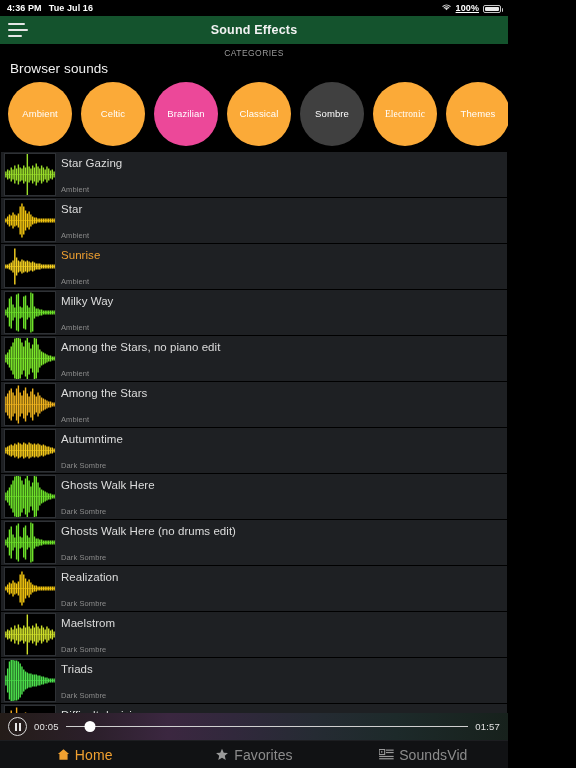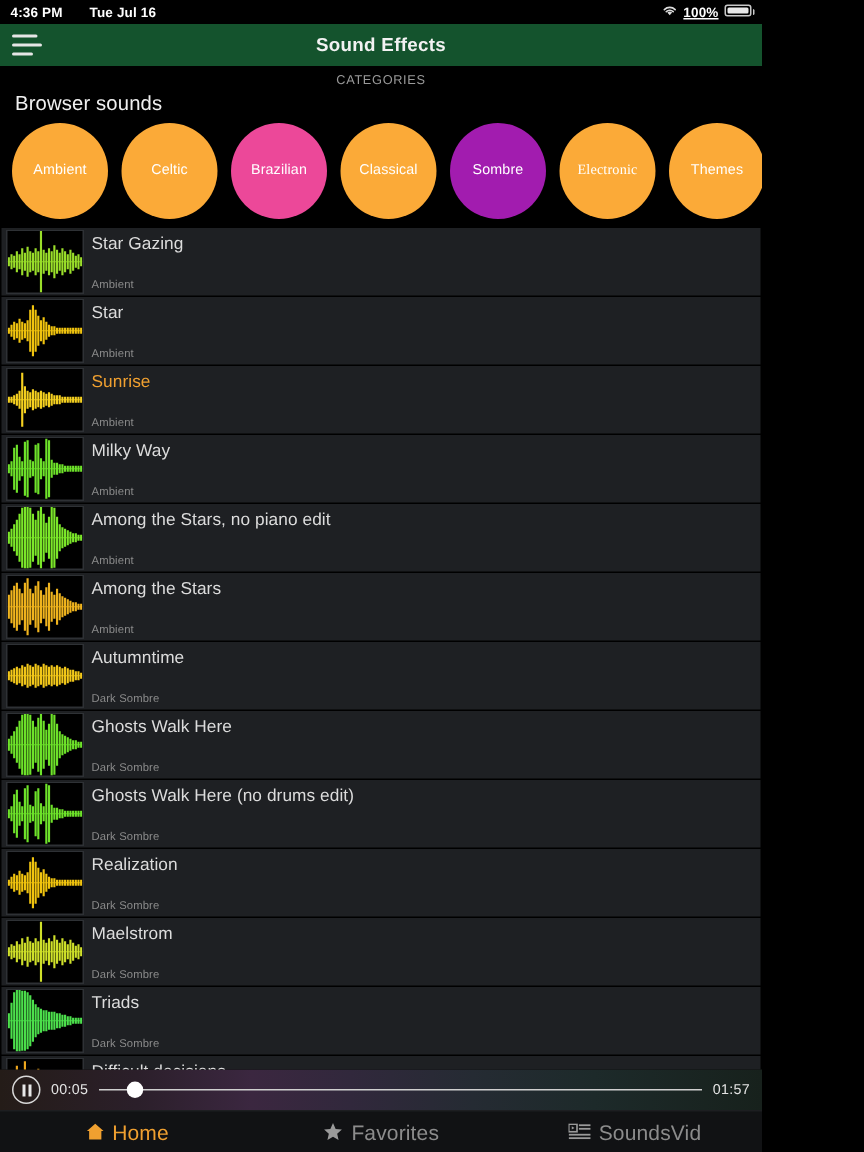--- a/index.html
+++ b/index.html
@@ -13,22 +13,22 @@
 
   
   .statusbar {
     height:16px; flex:0 0 16px;
     display:flex; align-items:center;
     padding:0 7px;
     color:#fff; font-size:9px; letter-spacing:.1px;
     background:#000;
   }
   .sb-time { font-weight:600; }
-  .sb-date { margin-left:18px; font-weight:600; }
-  .sb-right { margin-left:auto; display:flex; align-items:flex-start; gap:4px;text-decoration:underline; }
+  .sb-date { margin-left:7px; font-weight:600; }
+  .sb-right { margin-left:auto; display:flex; align-items:flex-end; gap:4px;text-decoration:underline; }
   .sb-pct { font-size:9px; font-weight:600; }
   .wifi-ico { display:block; }
   .batt {
     width:18px; height:8px; border:1px solid #c8c8c8; border-radius:2px;
     position:relative; display:inline-block;
   }
   .batt::after {
     content:""; position:absolute; right:-3px; top:2px;
     width:1.5px; height:4px; background:#c8c8c8; border-radius:0 1px 1px 0;
   }
@@ -182,21 +182,21 @@
       </div>
       <div class="cat-circle" style="background: rgb(251, 170, 56);">
         <span>Celtic</span>
       </div>
       <div class="cat-circle" style="background: #ec4899;">
         <span>Brazilian</span>
       </div>
       <div class="cat-circle" style="background: rgb(251, 170, 56);">
         <span>Classical</span>
       </div>
-      <div class="cat-circle" style="background: #a21caf;">
+      <div class="cat-circle" style="background: #404040;">
         <span>Sombre</span>
       </div>
       <div class="cat-circle" style="background: rgb(251, 170, 56); font-family: Liberation Serif, serif;">
         <span>Electronic</span>
       </div>
       <div class="cat-circle" style="background: rgb(251, 170, 56);">
         <span>Themes</span>
       </div>
       <div class="cat-circle" style="background: rgb(251, 170, 56);">
         <span>Chilled</span>

